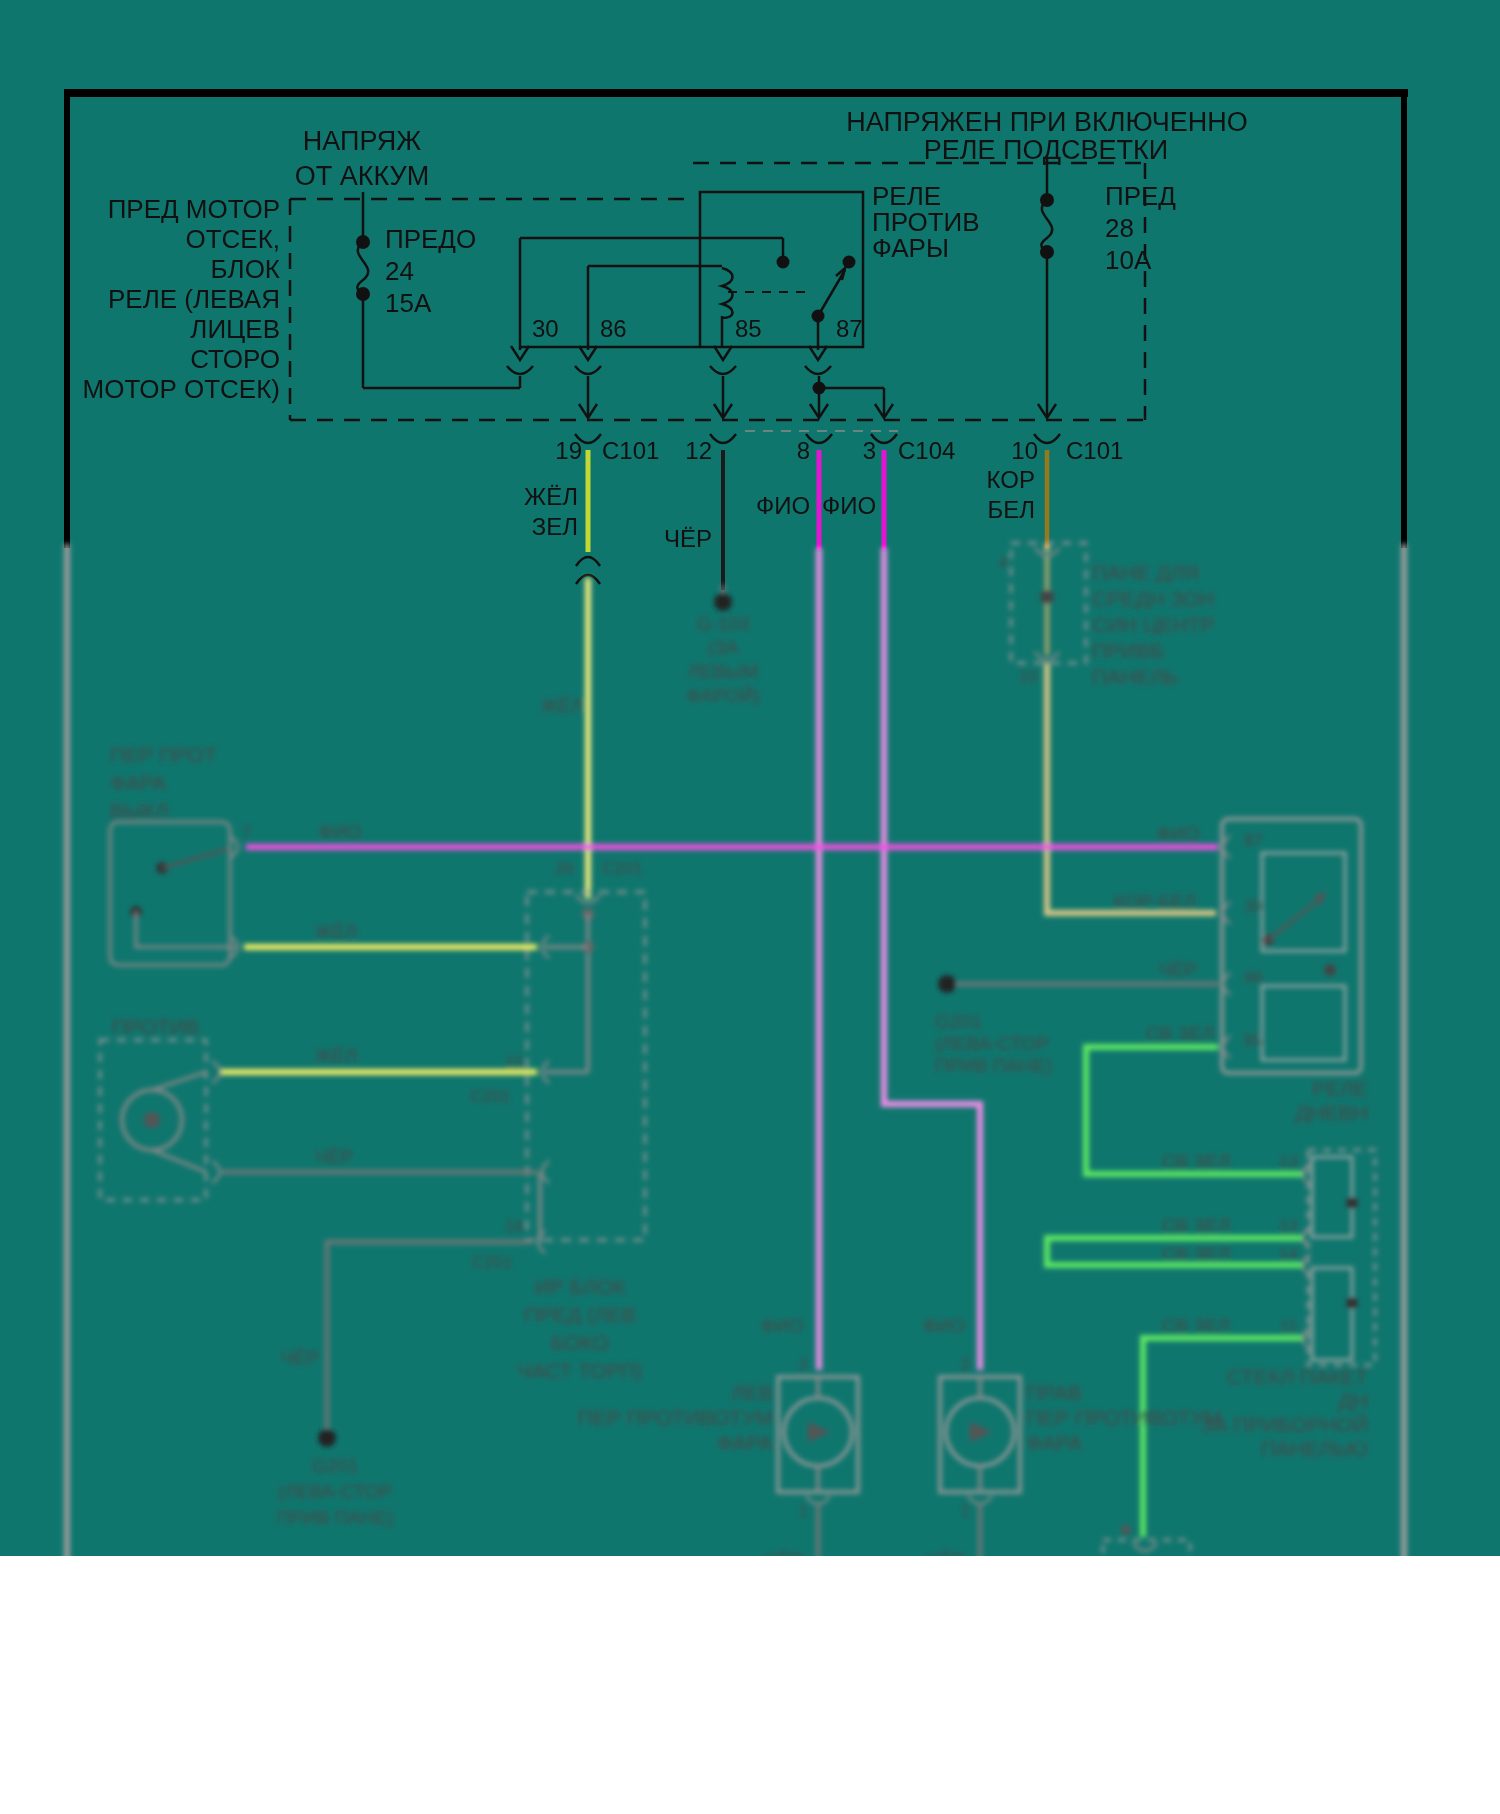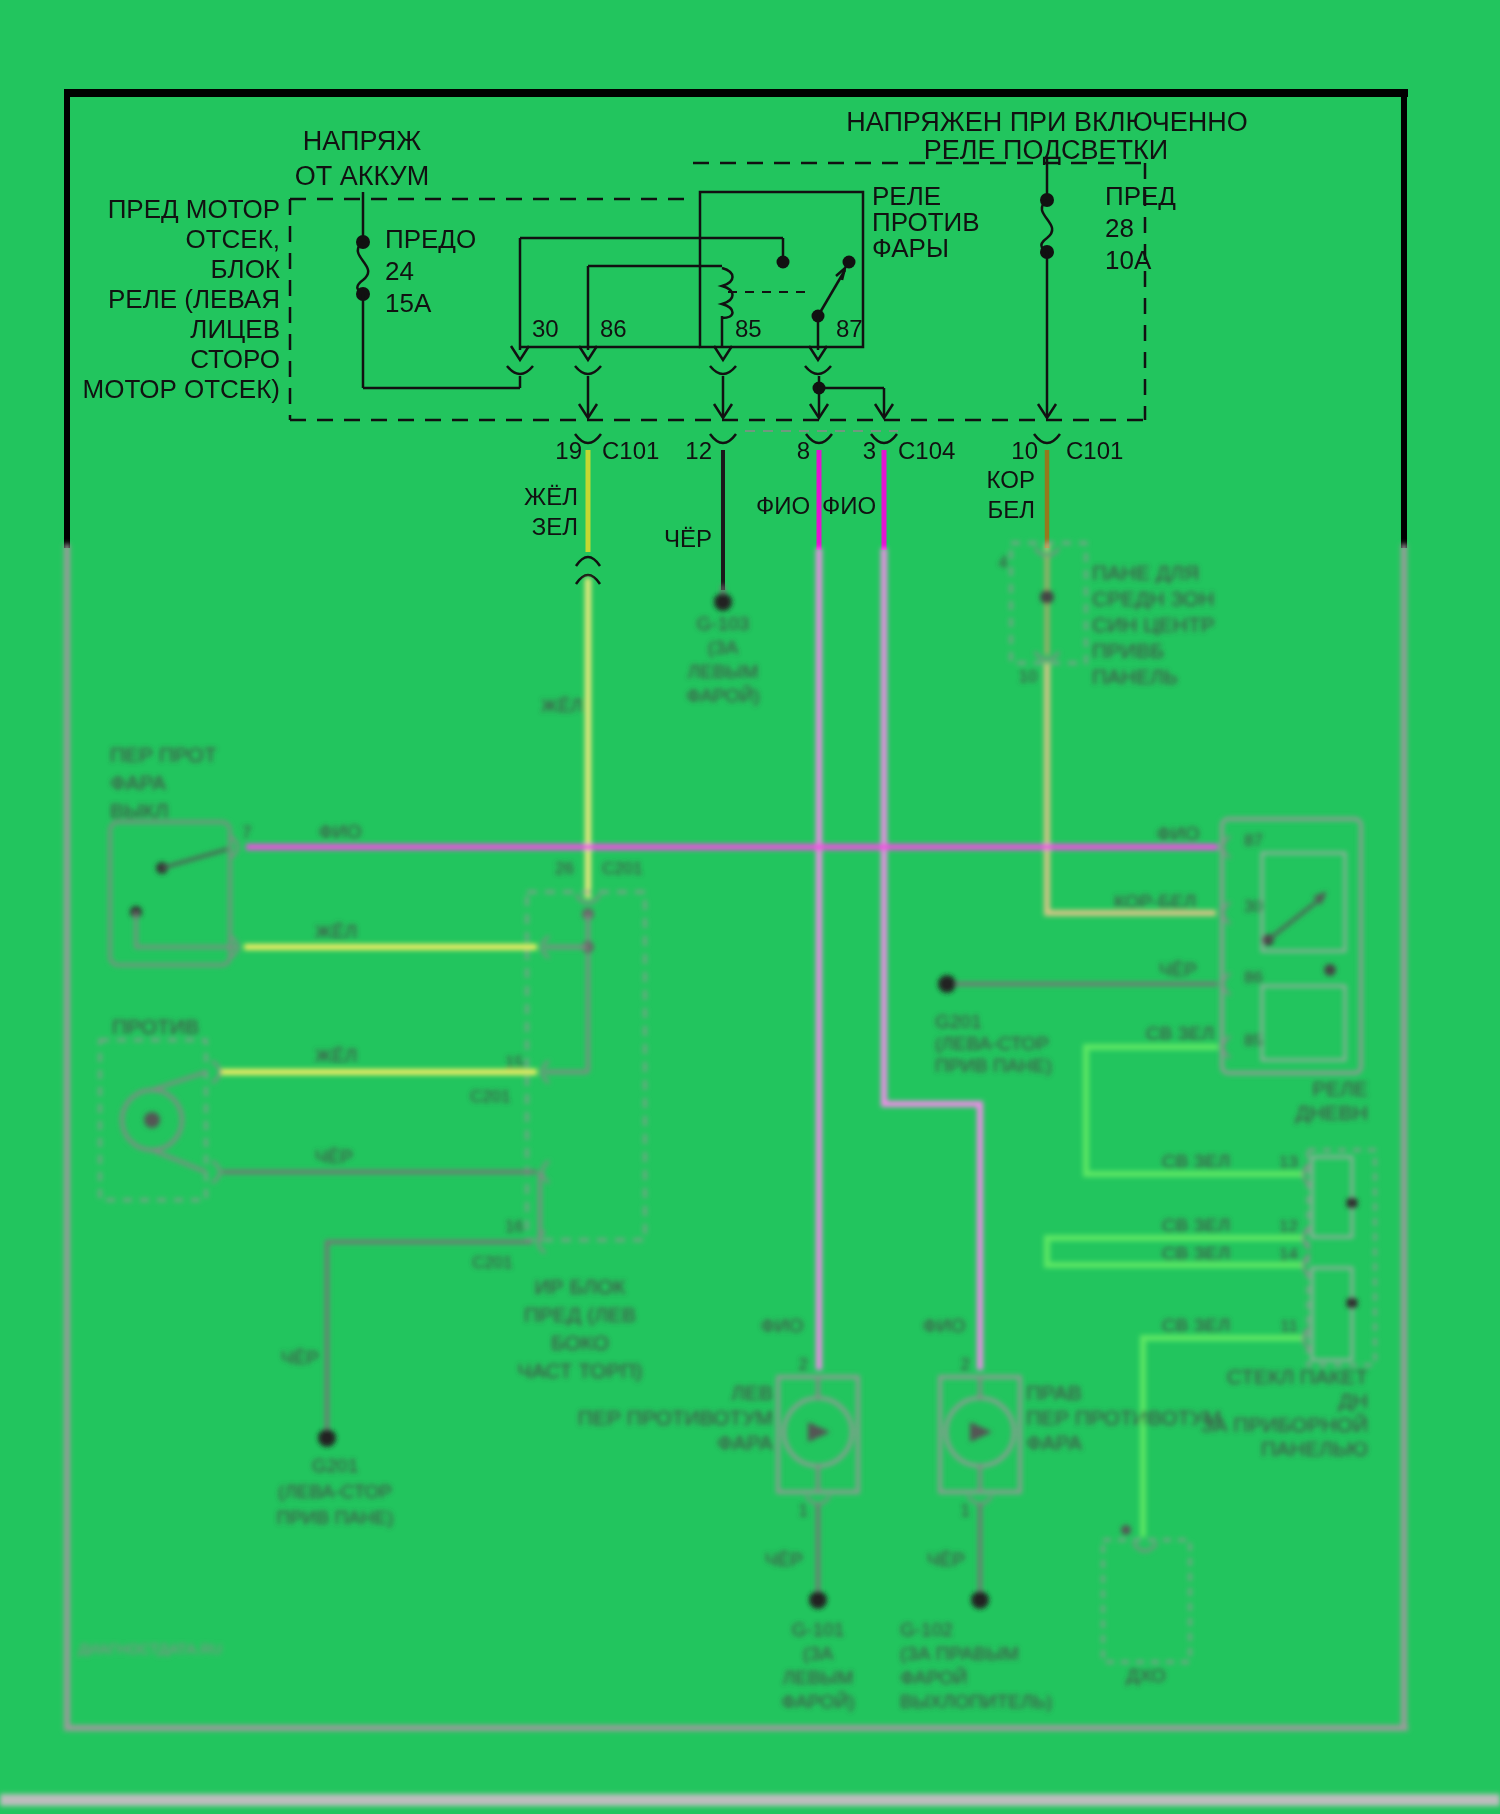--- a/index.html
+++ b/index.html
@@ -1,16 +1,16 @@
 <!DOCTYPE html>
 <html><head>
 <meta charset="utf-8">
 <style>
   html,body{margin:0;padding:0;background:#ffffff;}
-  .stage{position:relative;width:1500px;height:1814px;background:#22c55e;overflow:hidden;}
+  .stage{position:relative;width:1500px;height:1556px;background:#0f766e;overflow:hidden;}
   svg{position:absolute;left:0;top:0;}
   text{font-family:"Liberation Sans", sans-serif; fill:#111;}
   .t26{font-size:26px;}
   .t27{font-size:27px;}
   .t24{font-size:24px;}
   .bl{fill:#474747;}
   .b21{font-size:21px;}
   .b19{font-size:19px;}
   .b17{font-size:17px;}
   .b15{font-size:15px; fill:#8d8d8d;}

